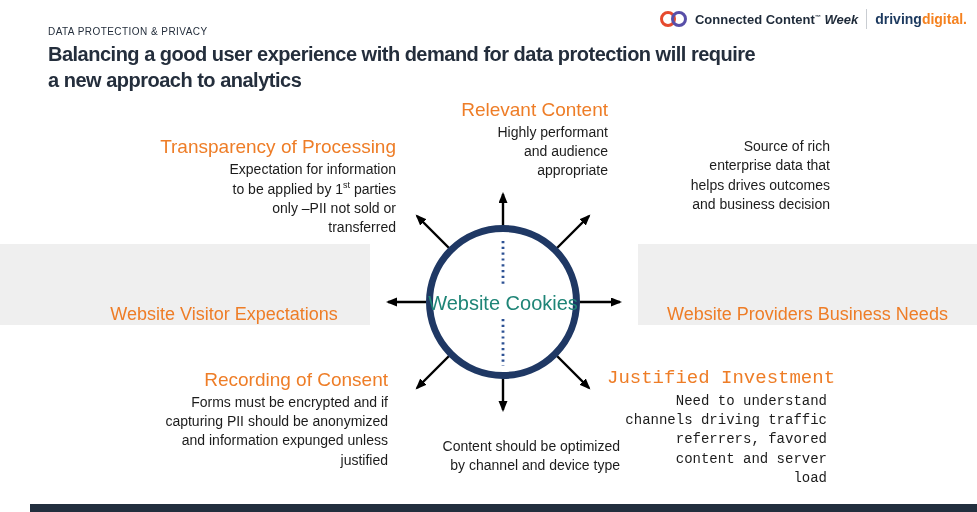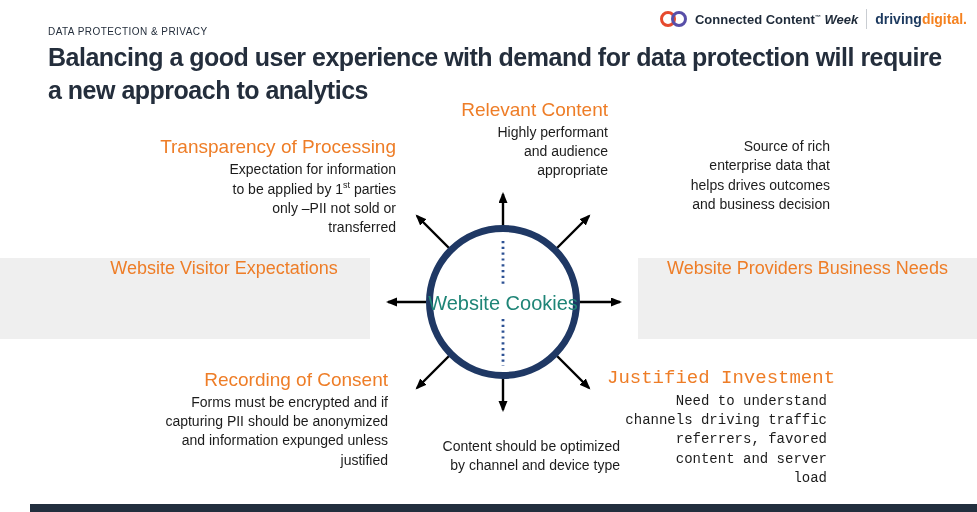--- a/index.html
+++ b/index.html
@@ -15,21 +15,21 @@
   .pre{white-space:pre-line;}
 
   
   .eyebrow{
     left:48px;top:26px;
     font-size:10px;font-weight:400;letter-spacing:.45px;
     color:#242e3c;
   }
   .title{
     left:48px;top:41px;width:925px;
-    font-size:25px;font-weight:700;letter-spacing:-.5px;
+    font-size:20px;font-weight:700;letter-spacing:-.5px;
     color:#242e3c;line-height:1.3;
   }
   .title div{white-space:nowrap;}
 
   
   .brand{
     top:9px;right:10px;
     display:flex;align-items:center;gap:8px;
   }
   .cc-rings{display:flex;align-items:center;}
@@ -58,22 +58,22 @@
 
   .node-top{left:392px;top:99px;width:216px;}
   .node-topleft{left:128px;top:136px;width:268px;}
   .node-topright{left:602px;top:137px;width:228px;}
   .node-bottomleft{left:112px;top:369px;width:276px;}
   .node-bottomright{left:607px;top:368px;width:220px;font-family:Liberation Mono, monospace;}
   .node-bottom{left:380px;top:437px;width:240px;}
 
   
   .band{
-    top:258px;height:81px;background:#efefef;
-    display:flex;align-items:flex-start;
+    top:244px;height:81px;background:#efefef;
+    display:flex;align-items:flex-end;
   }
   .band-left{left:0;width:370px;}
   .band-right{left:638px;width:339px;}
   .band-label{
     flex:1;text-align:center;
     font-size:18px;color:#ee7d27;white-space:nowrap;
   }
   .band-left .band-label{padding-left:78px;}
 
   

